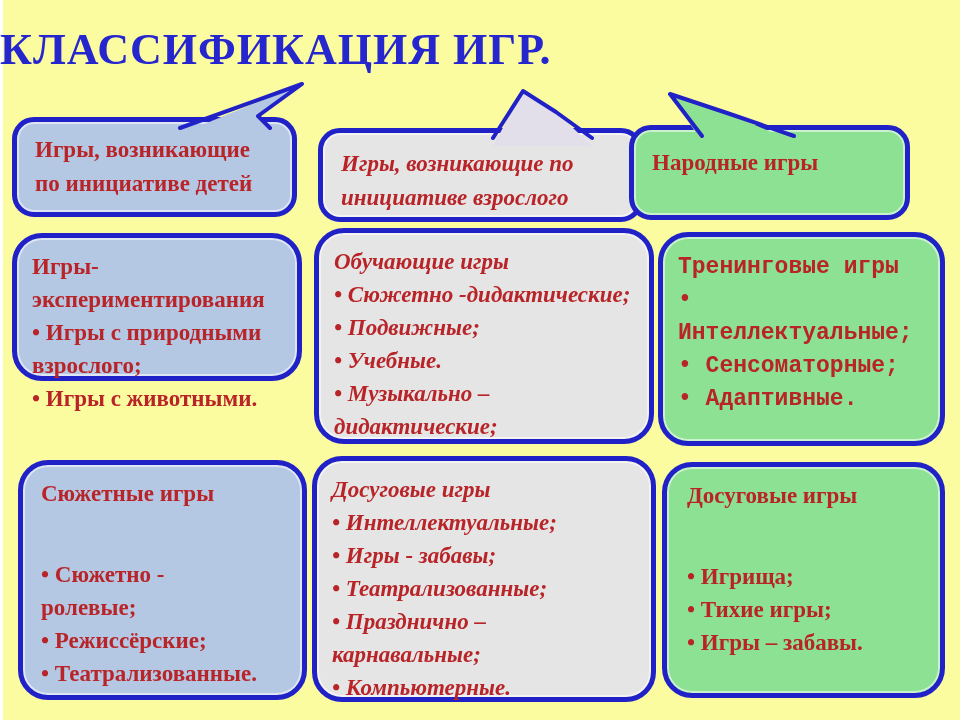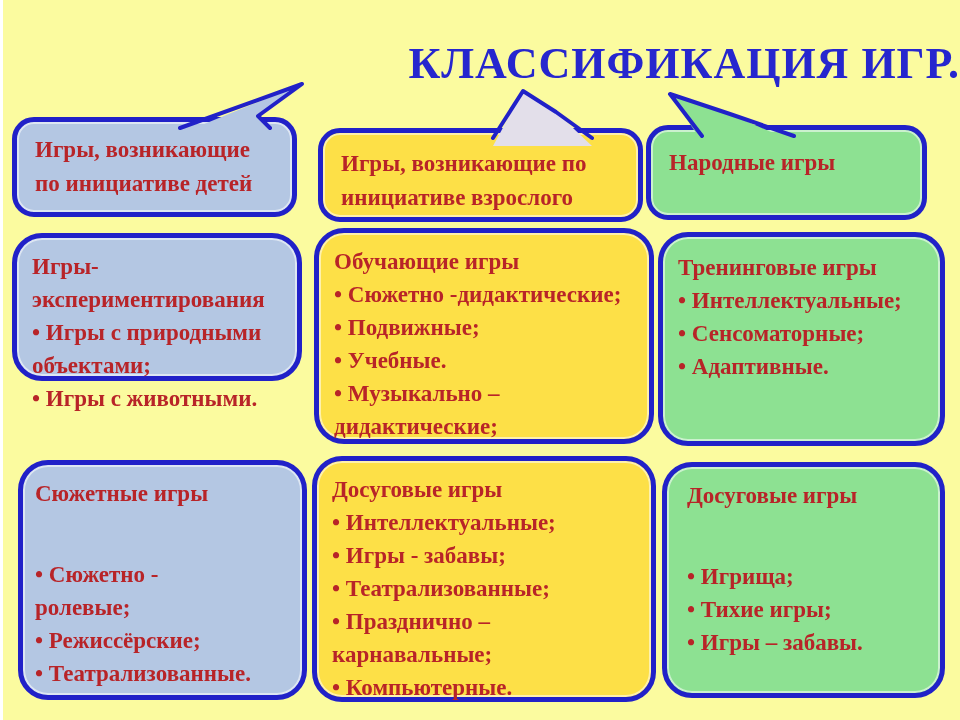--- a/index.html
+++ b/index.html
@@ -4,44 +4,44 @@
 <style>
   html,body{margin:0;padding:0;background:#888;}
   #slide{
     position:relative;width:960px;height:720px;overflow:hidden;
     background:#FBFB9F;
     font-family:"Liberation Serif","DejaVu Serif",serif;
     font-weight:bold;
   }
   #left-stripe{position:absolute;left:0;top:0;width:3px;height:720px;background:#FFFFFF;}
   #title{
-    position:absolute;left:0;top:36px;width:960px;height:60px;
-    text-align:right;font-size:44px;line-height:56px;letter-spacing:1px;
+    position:absolute;left:0;top:22px;width:960px;height:60px;
+    text-align:left;font-size:44px;line-height:56px;letter-spacing:1px;
     color:#2626CE;z-index:3;
   }
   .callout,.box{
     position:absolute;border:5px solid #2121C8;color:#B82428;
     box-shadow:inset 0 0 0 2px rgba(255,255,255,.55);
     z-index:1;box-sizing:border-box;
   }
   .callout{border-radius:22px;font-size:23px;line-height:34px;padding:11px 14px 8px 18px;}
   .box{border-radius:30px;font-size:23px;line-height:33px;padding:12px 8px 8px 15px;}
   .c-blue{background:#B4C7E3;}
-  .c-lav{background:#fde047;}
+  .c-lav{background:#e5e5e5;font-style:italic;}
   .c-green{background:#8DE192;}
   .box-title,.callout-text,.item{white-space:pre-line;}
   .items.gap{margin-top:48px;}
   
   #callout-children{left:12px;top:117px;width:285px;height:100px;}
   #callout-adult{left:318px;top:128px;width:325px;height:94px;padding-top:14px;}
-  #callout-folk{left:646px;top:125px;width:281px;height:95px;padding-top:16px;}
+  #callout-folk{left:629px;top:125px;width:281px;height:95px;padding-top:16px;}
   #box-l2{left:12px;top:233px;width:290px;height:148px;}
   #box-m2{left:314px;top:228px;width:340px;height:216px;}
-  #box-r2{left:658px;top:232px;width:287px;height:214px;padding-top:14px;}
-  #box-l3{left:18px;top:460px;width:289px;height:240px;padding-left:12px;}
+  #box-r2{left:658px;top:232px;width:287px;height:214px;padding-top:14px;font-family:Liberation Mono, monospace;}
+  #box-l3{left:18px;top:460px;width:289px;height:240px;padding-left:18px;}
   #box-m3{left:312px;top:456px;width:344px;height:246px;}
   #box-r3{left:662px;top:462px;width:283px;height:236px;padding-left:20px;}
   #tails{position:absolute;left:0;top:0;width:960px;height:720px;z-index:2;pointer-events:none;}
   #tails .edge{fill:none;stroke:#2121C8;stroke-width:4;stroke-linejoin:round;stroke-linecap:round;}
 </style>
 </head>
 <body>
 
 <div id="slide">
   <div id="left-stripe"></div>
@@ -58,21 +58,21 @@
   </div>
   <div id="callout-folk" class="callout c-green">
     <div class="callout-text">Народные игры</div>
   </div>
 
   <div id="box-l2" class="box c-blue">
     <div class="box-title">Игры-
 экспериментирования</div>
     <div class="items">
         <div class="item">• Игры с природными
-объектами;</div>
+взрослого;</div>
         <div class="item">• Игры с животными.</div>
       </div>
   </div>
   <div id="box-m2" class="box c-lav">
     <div class="box-title">Обучающие игры</div>
     <div class="items">
         <div class="item">• Сюжетно -дидактические;</div>
         <div class="item">• Подвижные;</div>
         <div class="item">• Учебные.</div>
         <div class="item">• Музыкально –

